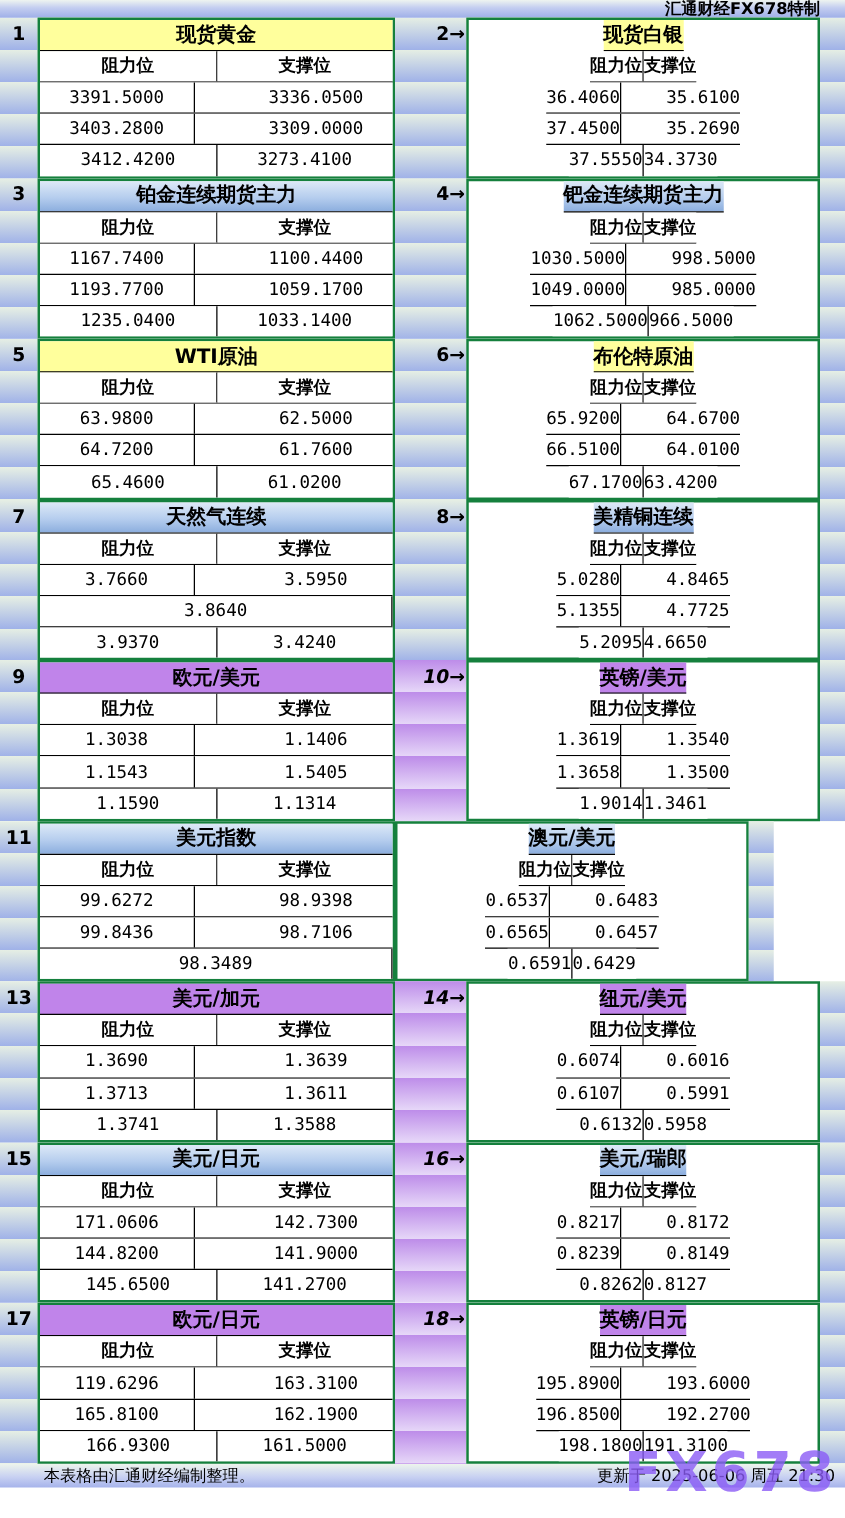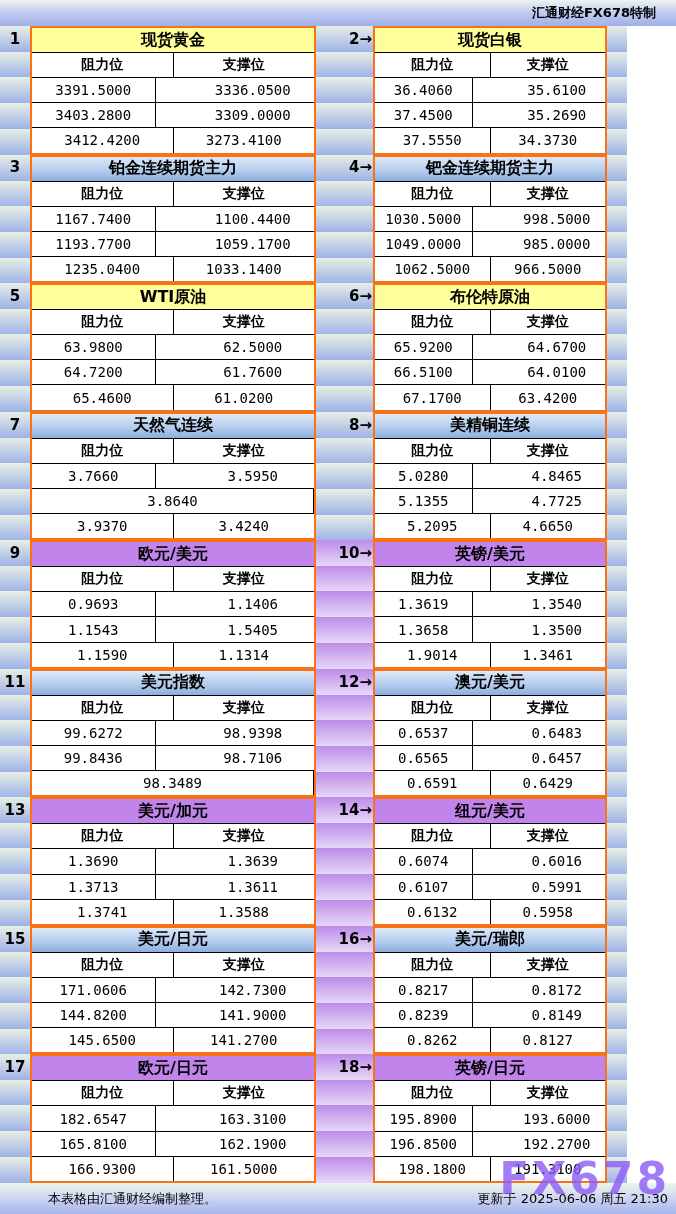--- a/index.html
+++ b/index.html
@@ -1,61 +1,61 @@
 <!DOCTYPE html>
 <html><head>
 <meta charset="utf-8">
 <style>
   html,body{margin:0;padding:0;}
   body{width:676px;height:1214px;font-family:"DejaVu Sans",sans-serif;color:#000;}
   .page{position:relative;width:676px;height:1214px;background:#fff;overflow:hidden;}
 
-  .topbar{height:26px;box-sizing:border-box;display:flex;align-items:center;justify-content:flex-end;
+  .topbar{height:14px;box-sizing:border-box;display:flex;align-items:center;justify-content:flex-end;
     padding-right:20px;font-size:13px;font-weight:bold;
     background:linear-gradient(180deg,#eef4f0 0%,#c3cdf0 45%,#a0b0e8 100%);}
 
   .grid{height:1157px;display:grid;grid-template-rows:repeat(9,1fr);}
   .band-row{display:flex;height:128.55px;}
 
   .stripes-green{background:repeating-linear-gradient(180deg,#e6efe4 0px,#a0b2e8 25.71px);}
-  .stripes-purple{background:repeating-linear-gradient(180deg,#bd8ce9 0px,#e6d7f8 25.71px);}
+  .stripes-purple{background:repeating-linear-gradient(180deg,#bd8ce9 0px,#e6d7f8 25.71px);font-style:italic;}
 
   .margin-left{width:30px;}
   .gap-col{width:57px;}
   .margin-right{width:20px;}
 
   .row-num{height:25.71px;display:flex;align-items:center;justify-content:center;
     font-weight:bold;font-size:15px;}
   .gap-num{height:25.71px;display:flex;align-items:center;justify-content:flex-end;
     padding-right:1px;font-weight:bold;font-size:15px;}
 
-  .fintable{box-sizing:border-box;border:2px solid #f97316;background:#fff;
+  .fintable{box-sizing:border-box;border:2px solid #15803d;background:#fff;
     display:flex;flex-direction:column;}
   .tbl-left{width:286px;}
-  .tbl-right{width:234px;}
+  .tbl-right{width:283px;align-items:center;}
 
   .t-title{height:24px;flex:0 0 24px;display:flex;align-items:center;justify-content:center;
     font-weight:bold;font-size:16px;border-bottom:1px solid #000;}
   .t-title.yellow{background:#ffff9c;}
   .t-title.blue{background:linear-gradient(180deg,#dde9f7 0%,#b5cdee 55%,#8caede 100%);}
   .t-title.purple{background:#c084ea;}
 
   .t-head{height:24px;flex:0 0 24px;display:flex;border-bottom:1px solid #000;}
   .t-head .cell{flex:1;display:flex;align-items:center;justify-content:center;
     font-weight:bold;font-size:14px;background:#fff;}
   .t-head .cell:first-child{border-right:1px solid #000;}
 
   .t-row{flex:1;display:flex;background:#fff;}
   .t-row:not(:last-child){border-bottom:1px solid #000;gap:36px;}
   .t-row .cell{flex:1;display:flex;align-items:center;justify-content:center;
     font-size:14px;font-family:"DejaVu Sans Mono","DejaVu Sans",monospace;}
   .t-row .cell:first-child{border-right:1px solid #000;}
 
-  .footerbar{height:31px;box-sizing:border-box;display:flex;align-items:center;
-    justify-content:space-between;padding:0 8px 0 48px;font-size:13px;
+  .footerbar{height:19px;box-sizing:border-box;display:flex;align-items:center;
+    justify-content:space-between;padding:0 8px 0 35px;font-size:13px;
     background:linear-gradient(180deg,#eef5ec 0%,#c8d1f2 55%,#a6b3eb 100%);}
 
   .watermark{position:absolute;right:6px;bottom:10px;font-size:44px;font-weight:bold;
     letter-spacing:3px;color:#8b5cf6;opacity:0.8;font-family:"DejaVu Sans",sans-serif;
     pointer-events:none;z-index:5;}
 </style>
 </head>
 <body>
 
 <div class="page">
@@ -259,21 +259,21 @@
     <div class="margin-left stripes-green">
       <div class="row-num">9</div>
     </div>
     <div class="fintable tbl-left">
       <div class="t-title purple">欧元/美元</div>
       <div class="t-head">
         <div class="cell">阻力位</div>
         <div class="cell">支撑位</div>
       </div>
       <div class="t-row">
-        <div class="cell">0.9693</div>
+        <div class="cell">1.3038</div>
         <div class="cell">1.1406</div>
       </div>
       <div class="t-row">
         <div class="cell">1.1543</div>
         <div class="cell">1.5405</div>
       </div>
       <div class="t-row">
         <div class="cell">1.1590</div>
         <div class="cell">1.1314</div>
       </div>
@@ -318,23 +318,20 @@
         <div class="cell">98.9398</div>
       </div>
       <div class="t-row">
         <div class="cell">99.8436</div>
         <div class="cell">98.7106</div>
       </div>
       <div class="t-row">
         <div class="cell">98.3489</div>
       </div>
     </div>
-    <div class="gap-col stripes-purple">
-      <div class="gap-num">12→</div>
-    </div>
     <div class="fintable tbl-right">
       <div class="t-title blue">澳元/美元</div>
       <div class="t-head">
         <div class="cell">阻力位</div>
         <div class="cell">支撑位</div>
       </div>
       <div class="t-row">
         <div class="cell">0.6537</div>
         <div class="cell">0.6483</div>
       </div>
@@ -450,21 +447,21 @@
     <div class="margin-left stripes-green">
       <div class="row-num">17</div>
     </div>
     <div class="fintable tbl-left">
       <div class="t-title purple">欧元/日元</div>
       <div class="t-head">
         <div class="cell">阻力位</div>
         <div class="cell">支撑位</div>
       </div>
       <div class="t-row">
-        <div class="cell">182.6547</div>
+        <div class="cell">119.6296</div>
         <div class="cell">163.3100</div>
       </div>
       <div class="t-row">
         <div class="cell">165.8100</div>
         <div class="cell">162.1900</div>
       </div>
       <div class="t-row">
         <div class="cell">166.9300</div>
         <div class="cell">161.5000</div>
       </div>

